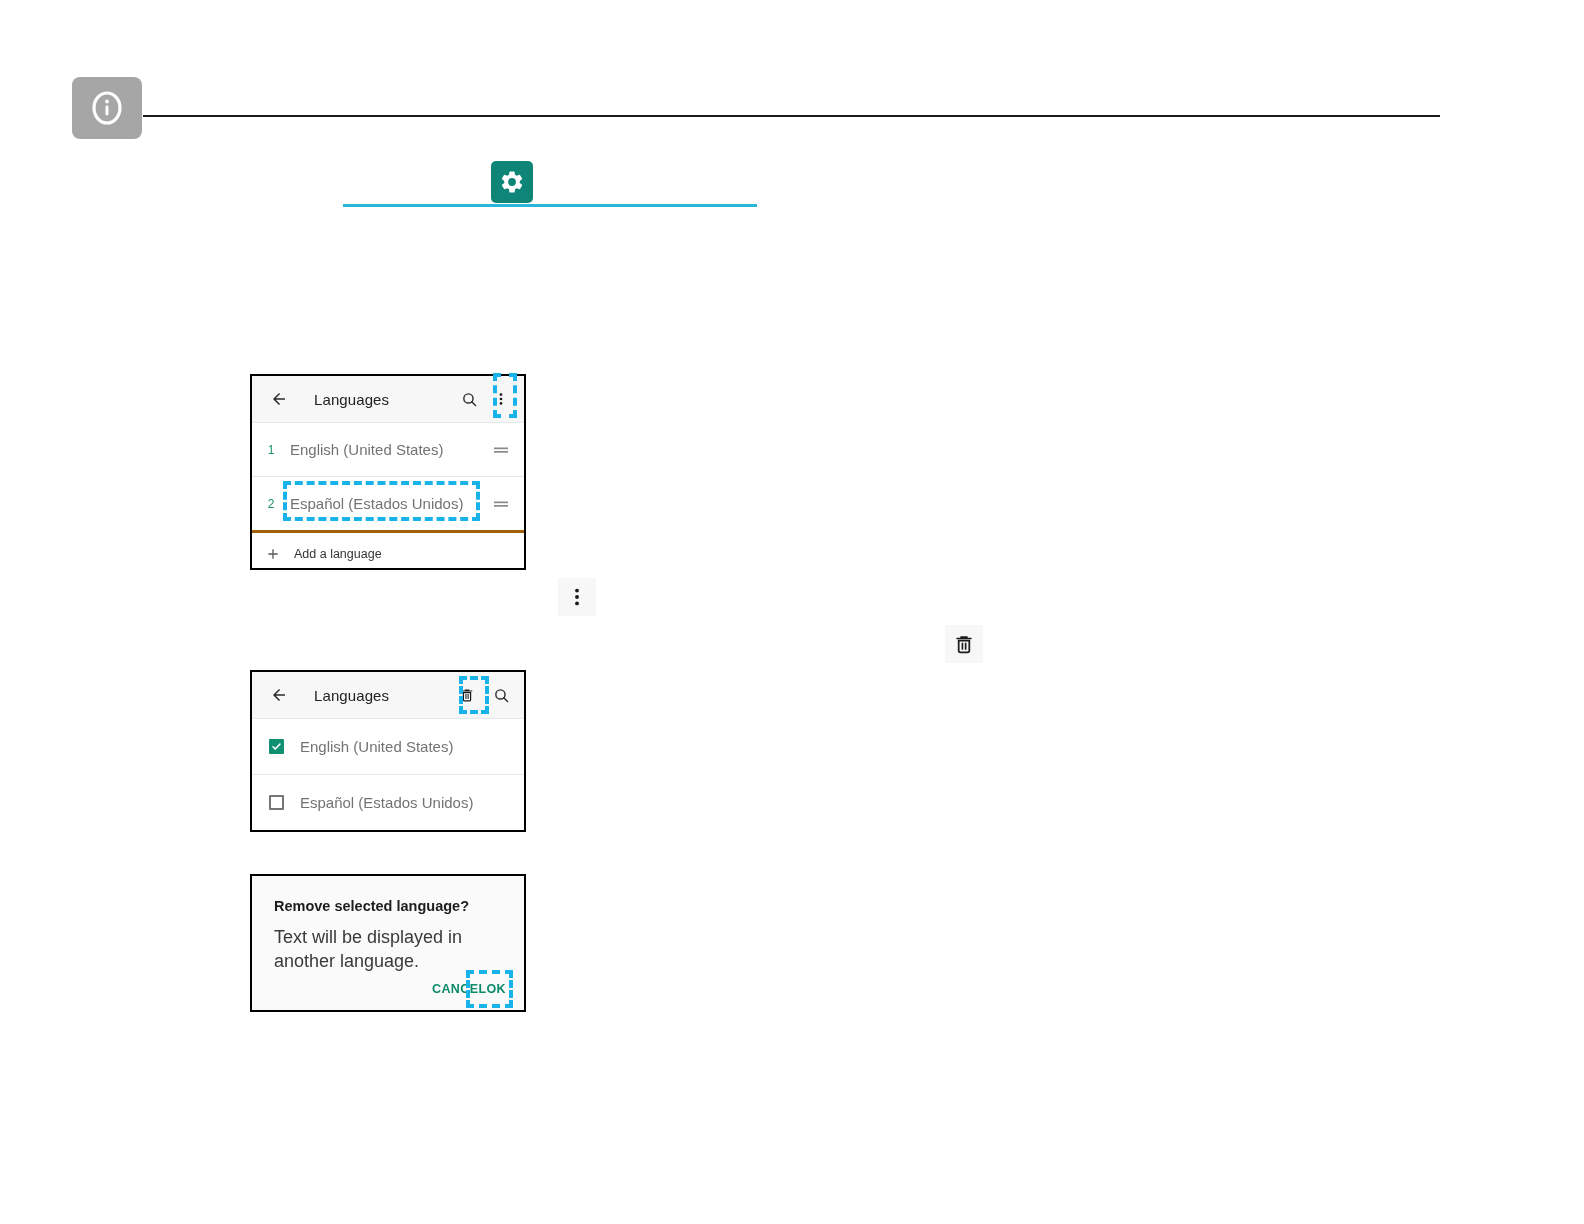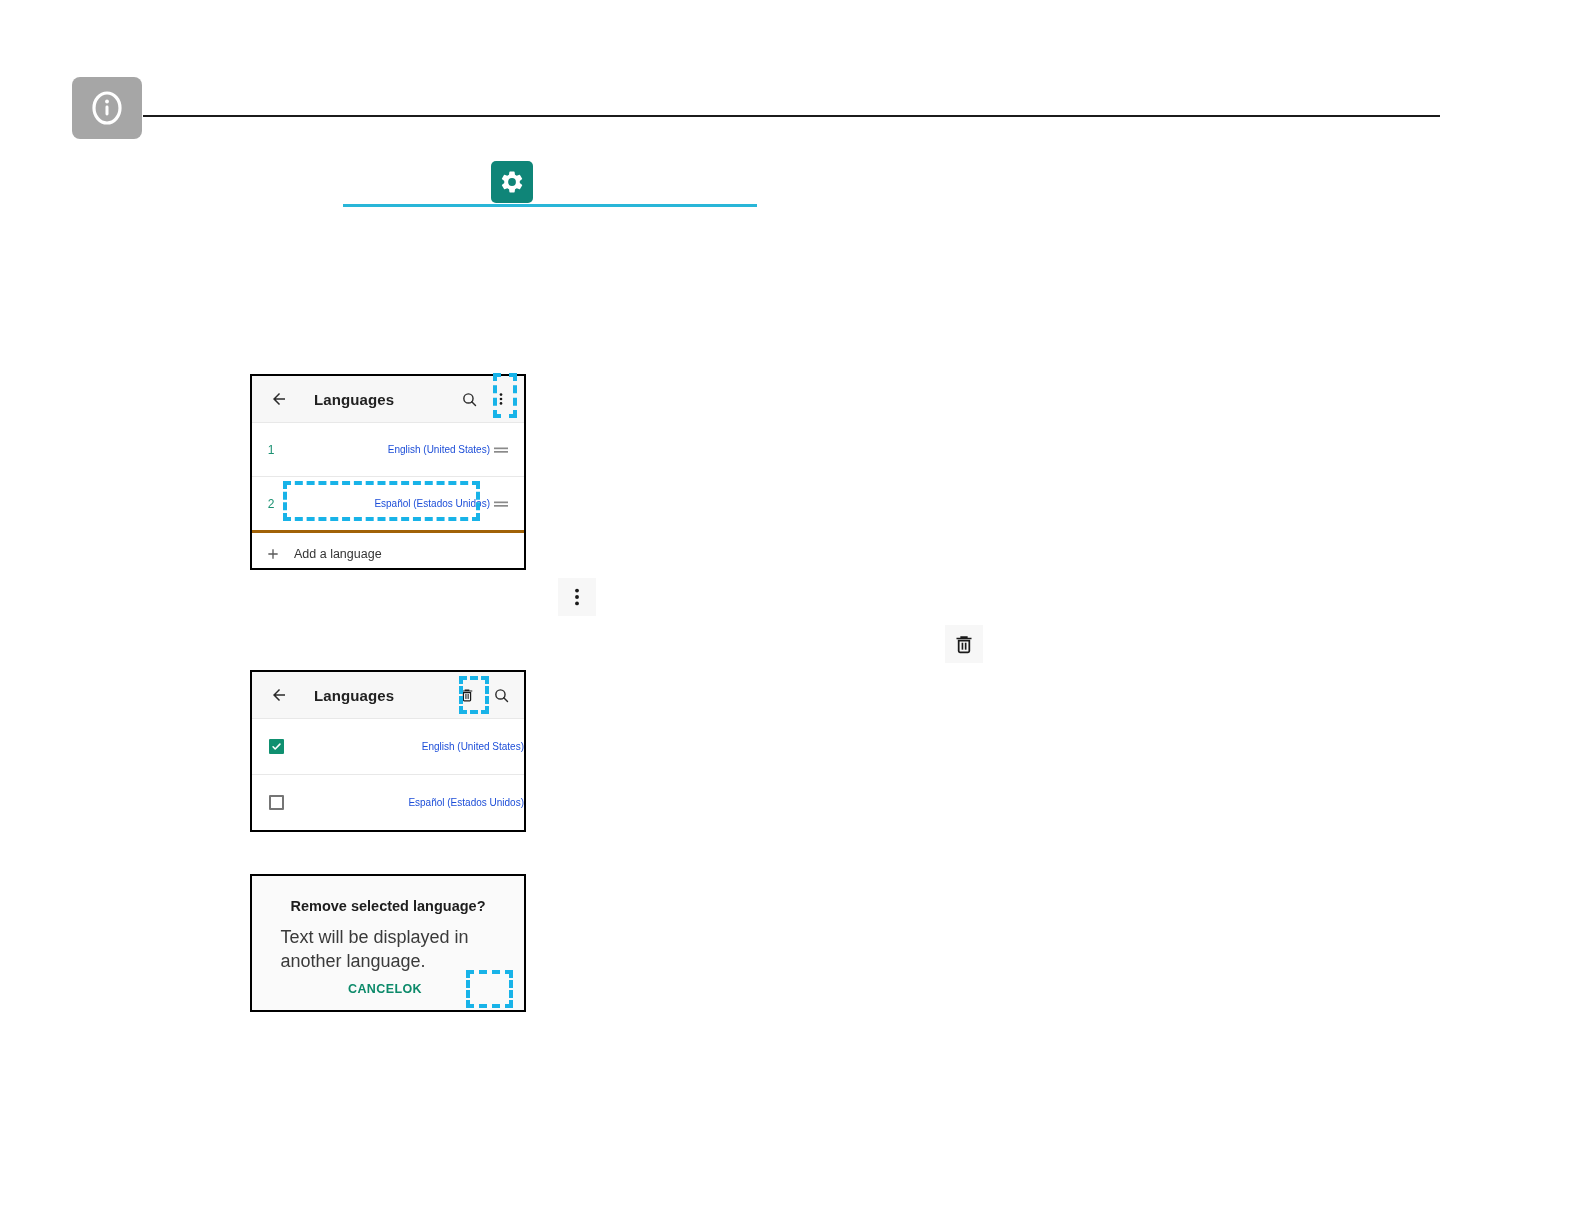--- a/index.html
+++ b/index.html
@@ -82,21 +82,21 @@
     position: relative;
     height: 46px;
     background: #f7f7f7;
     display: flex;
     align-items: center;
     padding: 0 10px 0 14px;
     box-sizing: border-box;
   }
   .appbar-title {
     font-size: 15px;
-    font-weight: bold;
+    font-weight: normal;
     color: #222222;
     margin-left: 22px;
     letter-spacing: .1px;
     flex: 1;
   }
   .appbar-icon {
     width: 26px;
     height: 26px;
     display: flex;
     align-items: center;
@@ -115,24 +115,23 @@
     padding: 0 12px 0 0;
   }
   .row-num {
     width: 38px;
     text-align: center;
     font-size: 12px;
     color: #1a9172;
     flex: none;
   }
   .row-label {
-    font-size: 10px;
-    color: #1d4ed8;
+    font-size: 15px;
+    color: #737373;
     flex: 1;
-    text-align: right;
   }
   .drag-handle {
     width: 22px;
     flex: none;
     display: flex;
     align-items: center;
     justify-content: center;
   }
   .drag-handle svg { display: block; }
 
@@ -182,27 +181,26 @@
     justify-content: center;
   }
   .cbox.checked {
     background: #0f9070;
     border-color: #0f9070;
   }
   .cbox.checked svg { display: block; }
 
   
   #dialog-inner {
-    padding: 22px 22px 14px 22px;
+    padding: 22px 12px 14px 22px;
     box-sizing: border-box;
     height: 100%;
     background: #fafafa;
     display: flex;
     flex-direction: column;
-    align-items: center;
   }
   #dialog-title {
     font-size: 14.5px;
     font-weight: bold;
     color: #1d1d1d;
     margin-bottom: 11px;
   }
   #dialog-body {
     font-size: 18px;
     color: #3a3a3a;

